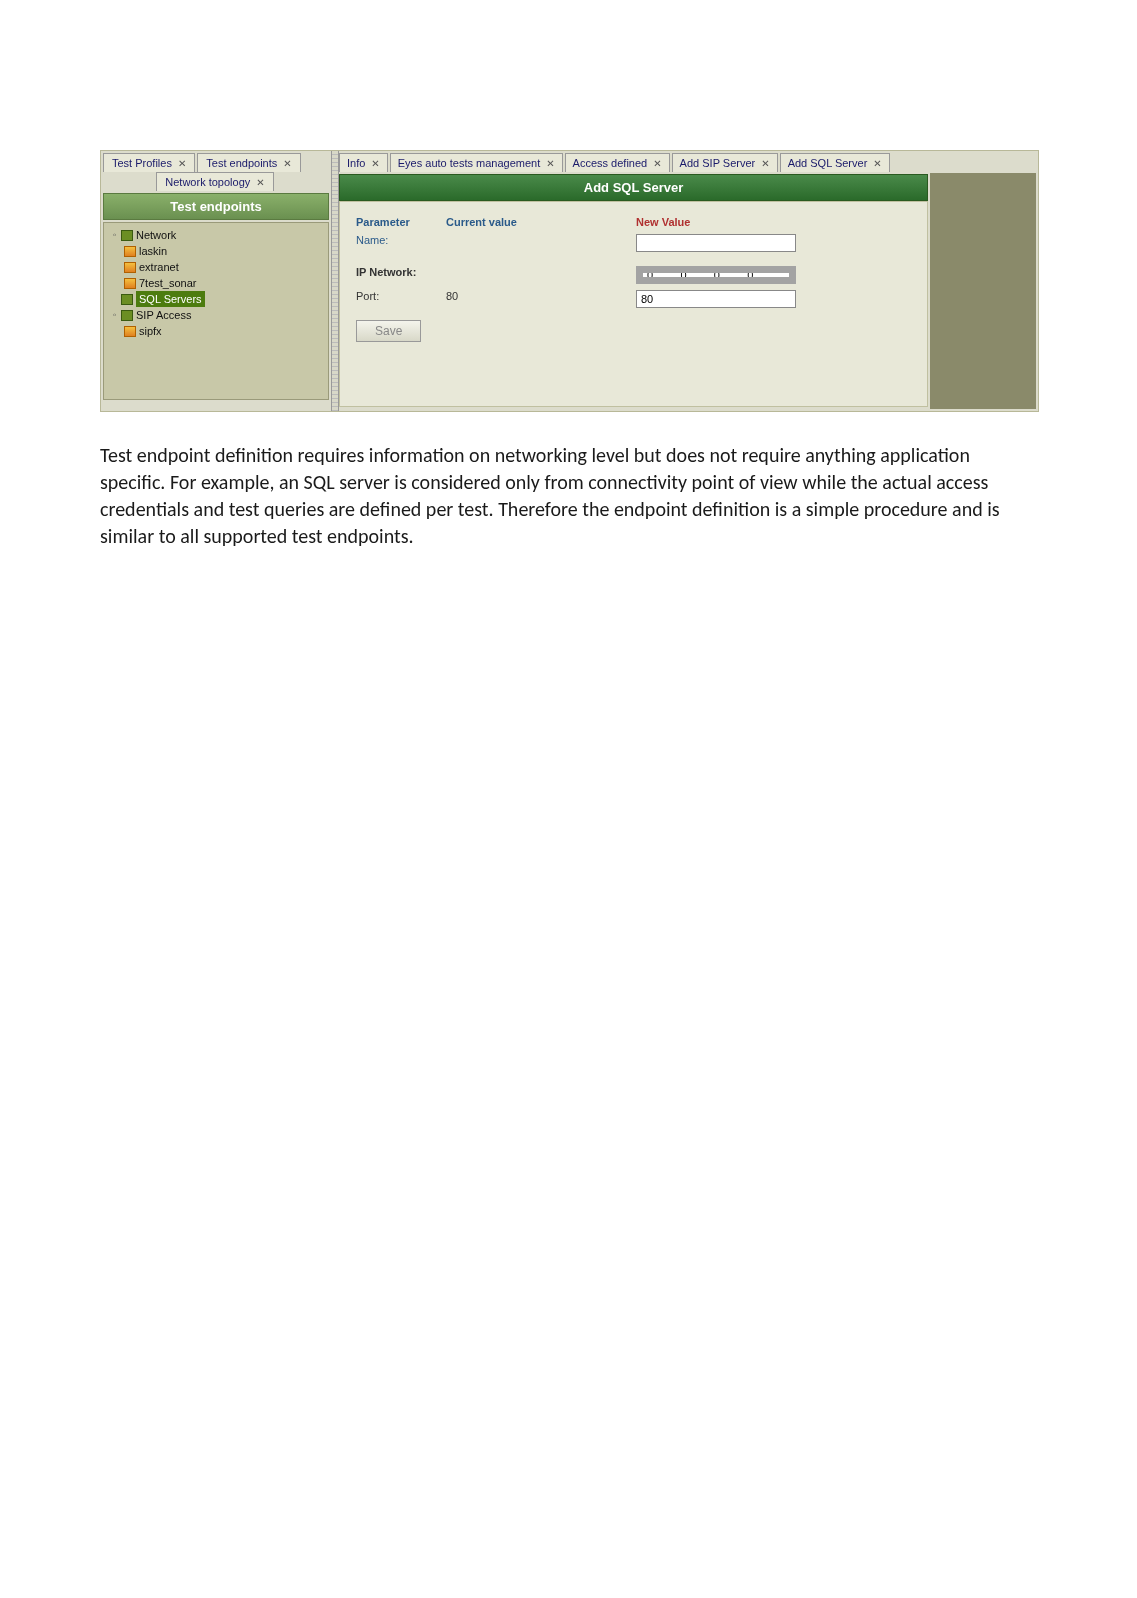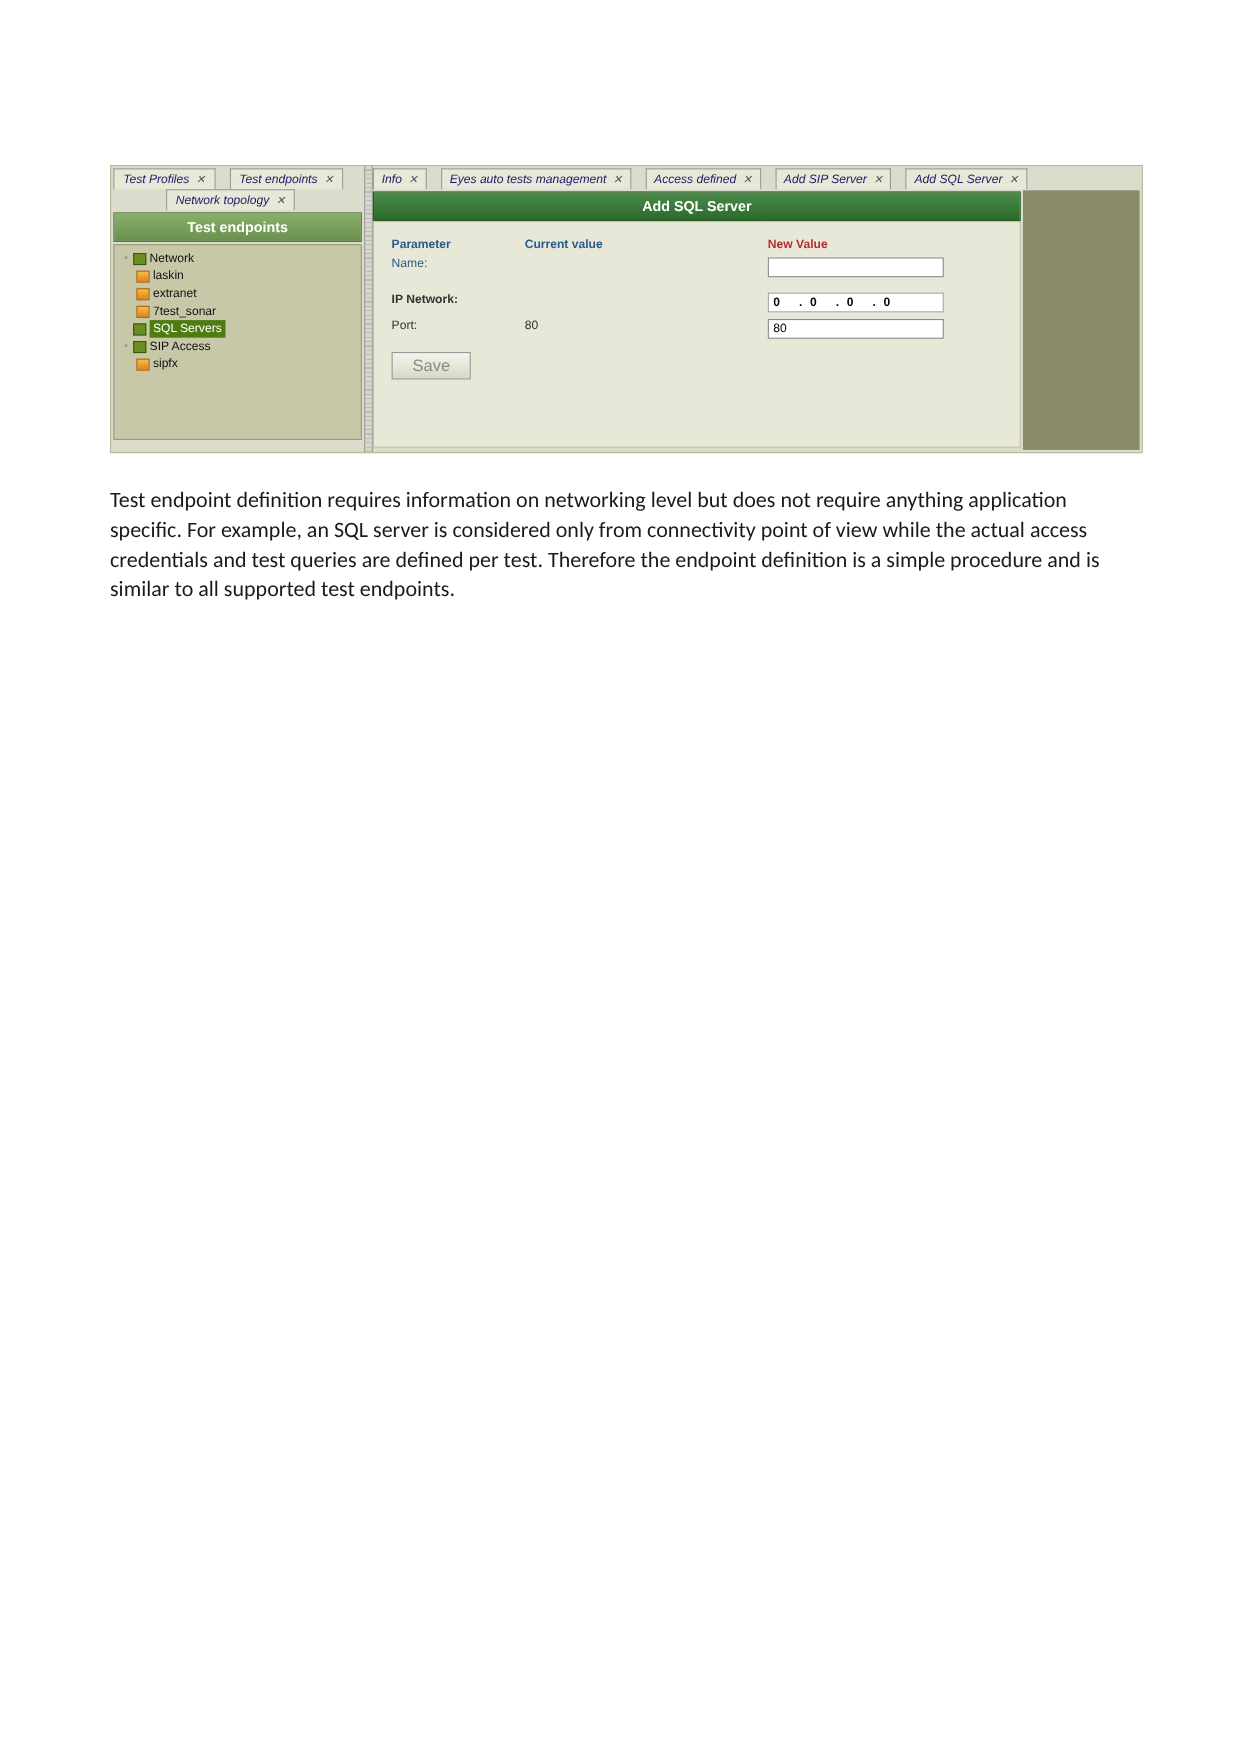--- a/index.html
+++ b/index.html
@@ -2,21 +2,21 @@
 <html><head>
 <meta charset="utf-8">
 <style>
   html,body{margin:0;padding:0;background:#fff;font-family:Calibri,Arial,sans-serif;color:#222;}
   .page{width:1137px;height:1598px;position:relative;box-sizing:border-box;padding:0 100px;}
   .page-number{position:absolute;top:8px;right:100px;font-family:Calibri,Arial,sans-serif;font-size:22px;text-decoration:underline;color:#333;}
   .screenshot{margin-top:150px;width:937px;height:260px;background:#dcdccc;border:1px solid #b8b898;position:relative;font-family:Tahoma,Arial,sans-serif;font-size:12px;color:#223;}
   
   .left-pane{position:absolute;left:0;top:0;width:230px;height:100%;}
   .tab-row{display:flex;padding:2px 2px 0 2px;}
-  .tab{background:#e8e8d8;border:1px solid #999;border-bottom:none;padding:3px 8px;font-size:11px;color:#1a1a6a;display:flex;align-items:flex-end;margin-right:13px;cursor:pointer;font-style:italic;}
+  .tab{background:#e8e8d8;border:1px solid #999;border-bottom:none;padding:3px 8px;font-size:11px;color:#1a1a6a;display:flex;align-items:flex-end;margin-right:2px;cursor:pointer;}
   .tab .xicon{margin-left:6px;font-size:10px;color:#555;}
   .tab-row2{display:flex;justify-content:center;padding:0 2px;}
   .sidebar-title{background:#7aa05a;background:linear-gradient(#8ab06a,#6a9050);color:#fff;font-weight:bold;text-align:center;padding:5px 0;font-size:13px;border:1px solid #5a7a40;margin:2px;}
   .tree{background:#c8c8a8;border:1px solid #9a9a7a;margin:0 2px 2px 2px;height:168px;padding:4px 4px;font-size:11px;color:#111;overflow:hidden;}
   .tree ul{list-style:none;margin:0;padding-left:14px;}
   .tree>ul{padding-left:2px;}
   .tree li{line-height:16px;white-space:nowrap;display:flex;align-items:center;}
   .tree li>span.icon{width:12px;height:11px;display:inline-block;margin-right:3px;}
   .folder-icon{background:#6b8e23;border:1px solid #3a5a10;box-sizing:border-box;}
   .leaf-icon{background:linear-gradient(#f4c040,#e08020);border:1px solid #b06000;box-sizing:border-box;}
@@ -29,28 +29,28 @@
   .right-tabs{display:flex;padding:2px 2px 0 2px;flex-wrap:nowrap;}
   .right-tabs .tab{font-size:11px;padding:3px 7px;}
   .form-header{background:#3a7a3a;background:linear-gradient(#4a8a4a,#2a6a2a);color:#fff;font-weight:bold;text-align:center;padding:5px 0;font-size:13px;border:1px solid #2a5a20;margin:2px 110px 0 2px;}
   .form-body{background:#e8e8d8;border:1px solid #c0c0a0;margin:0 110px 2px 2px;height:206px;position:relative;padding:14px 16px;box-sizing:border-box;font-size:11px;}
   .dark-strip{position:absolute;right:2px;top:22px;width:106px;bottom:2px;background:#8a8a6a;}
   .hdr-row{color:#2a5a8a;font-weight:bold;}
   .new-val{color:#b03030;font-weight:bold;}
   .fld-label{color:#2a5a8a;}
   .fld-plain{color:#333;}
   .fld-plain b{font-weight:bold;}
-  .row{display:flex;align-items:flex-start;margin-bottom:6px;gap:31px;}
+  .row{display:flex;align-items:flex-start;margin-bottom:6px;}
   .c1{width:90px;}
   .c2{width:120px;}
   .c3{width:200px;}
   .c4{width:80px;color:#333;}
   .txt-input{background:#fff;border:1px solid #888;height:18px;width:160px;box-sizing:border-box;padding:0 4px;font-size:11px;}
-  .ip-input{background:#fff;border:1px solid #a3a3a3;height:18px;width:160px;box-sizing:border-box;padding:0 4px;font-size:11px;letter-spacing:2px;font-weight:bold;}
-  .btn{background:linear-gradient(#f4f4ec,#d8d8c8);border:1px solid #999;color:#888;padding:3px 18px;font-size:15px;margin-top:6px;cursor:default;}
+  .ip-input{background:#fff;border:7px solid #a3a3a3;height:18px;width:160px;box-sizing:border-box;padding:0 4px;font-size:11px;letter-spacing:2px;}
+  .btn{background:linear-gradient(#f4f4ec,#d8d8c8);border:1px solid #999;color:#888;padding:3px 18px;font-size:12px;margin-top:6px;cursor:default;}
   
   .para{margin-top:30px;font-size:20px;line-height:1.35;color:#1a1a1a;font-family:Calibri,Arial,sans-serif;}
 </style>
 </head>
 <body>
 <div class="page">
   <div class="page-number">40</div>
 
   <div class="screenshot">
 

